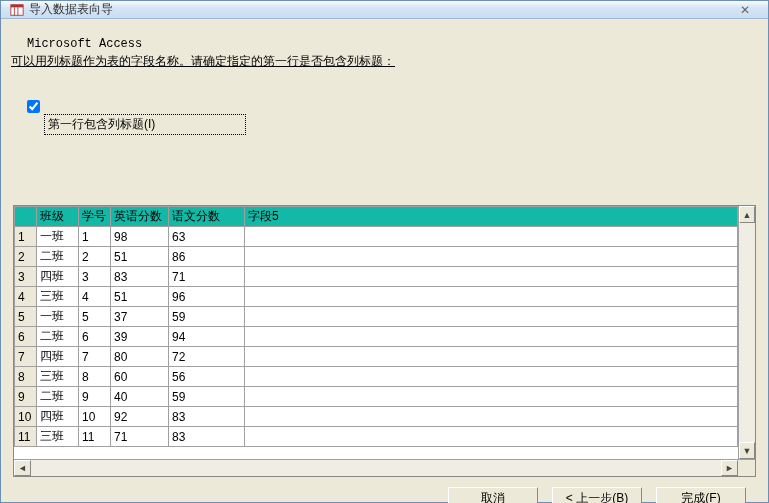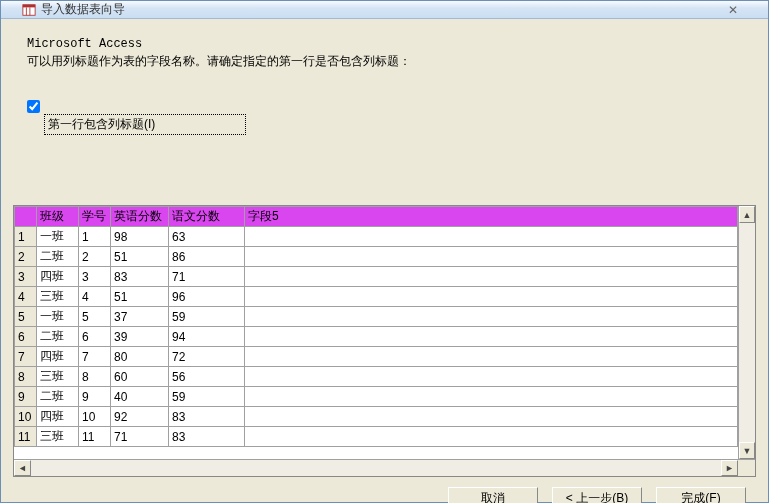--- a/index.html
+++ b/index.html
@@ -1,35 +1,35 @@
 <!DOCTYPE html>
 <html><head>
 <meta charset="utf-8">
 <style>
   * { box-sizing: border-box; }
   html, body { margin: 0; padding: 0; font-family: "Microsoft YaHei", "SimSun", Tahoma, sans-serif; font-size: 12px; background: #d4d0c8; }
   .window { width: 769px; height: 503px; background: #ece9d8; position: relative; display: flex; flex-direction: column; border: 1px solid #6b8fb5; }
-  .titlebar { height: 22px; background: linear-gradient(to bottom, #f8fbff, #d6e5f5 40%, #c9ddf2); border-bottom: 1px solid #9fb9d7; display: flex; align-items: center; padding: 0 20px; color: #333; }
+  .titlebar { height: 22px; background: linear-gradient(to bottom, #f8fbff, #d6e5f5 40%, #c9ddf2); border-bottom: 1px solid #9fb9d7; display: flex; align-items: center; padding: 0 8px; color: #333; }
   .title-icon { width: 16px; height: 16px; margin-right: 4px; display: flex; align-items: center; justify-content: center; }
   .title-icon svg { width: 14px; height: 14px; }
   .title-text { flex: 1; font-size: 12px; }
   .title-close { width: 30px; height: 14px; color: #666; font-size: 12px; text-align: center; cursor: pointer; }
   .content { flex: 1; padding: 18px 10px 8px 10px; display: flex; flex-direction: column; justify-content: center; }
   .intro1 { font-family: "Courier New", monospace; font-size: 12px; margin-left: 16px; margin-bottom: 2px; }
-  .intro2 { font-size: 12px; margin-left: 16px; margin-bottom: 8px; }
+  .intro2 { font-size: 12px; margin-bottom: 8px; text-decoration: underline; }
   .checkbox-row { margin-left: 16px; display: flex; align-items: center; }
   .checkbox-row input { margin: 0 4px 0 0; width: 13px; height: 13px; }
   .checkbox-label { border: 1px dotted #000; padding: 1px 90px 1px 3px; font-size: 12px; margin-top: 36px; }
   .spacer { flex: 0 0 70px; }
   .grid-wrap { border: 1px solid #888; background: #fff; height: 272px; display: flex; flex-direction: column; margin: 0 2px; }
   .grid-inner { flex: 1; display: flex; overflow: hidden; }
   .grid-table-wrap { flex: 1; overflow: hidden; }
   table.grid { border-collapse: collapse; width: 100%; table-layout: fixed; }
   table.grid th, table.grid td { border: 1px solid #a0a0a0; padding: 1px 3px; font-size: 12px; text-align: left; height: 18px; overflow: hidden; white-space: nowrap; }
-  table.grid th { background: #d946ef; font-weight: normal; }
+  table.grid th { background: #14b8a6; font-weight: normal; }
   .rownum { background: #ece9d8; text-align: right; padding-right: 3px; width: 22px; }
   .col-class { width: 42px; }
   .col-num { width: 32px; }
   .col-eng { width: 58px; }
   .col-chi { width: 76px; }
   .col-f5 { width: auto; }
   .vscroll { width: 17px; background: #ece9d8; border-left: 1px solid #a0a0a0; display:flex; flex-direction:column; }
   .vscroll .arrow { height: 17px; background: #ece9d8; border: 1px solid #fff; border-right-color:#888; border-bottom-color:#888; display:flex; align-items:center; justify-content:center; font-size:9px; color:#444; }
   .vscroll .track { flex:1; background: #f0ede4; }
   .hscroll { height: 17px; background: #ece9d8; border-top: 1px solid #a0a0a0; display:flex; }

